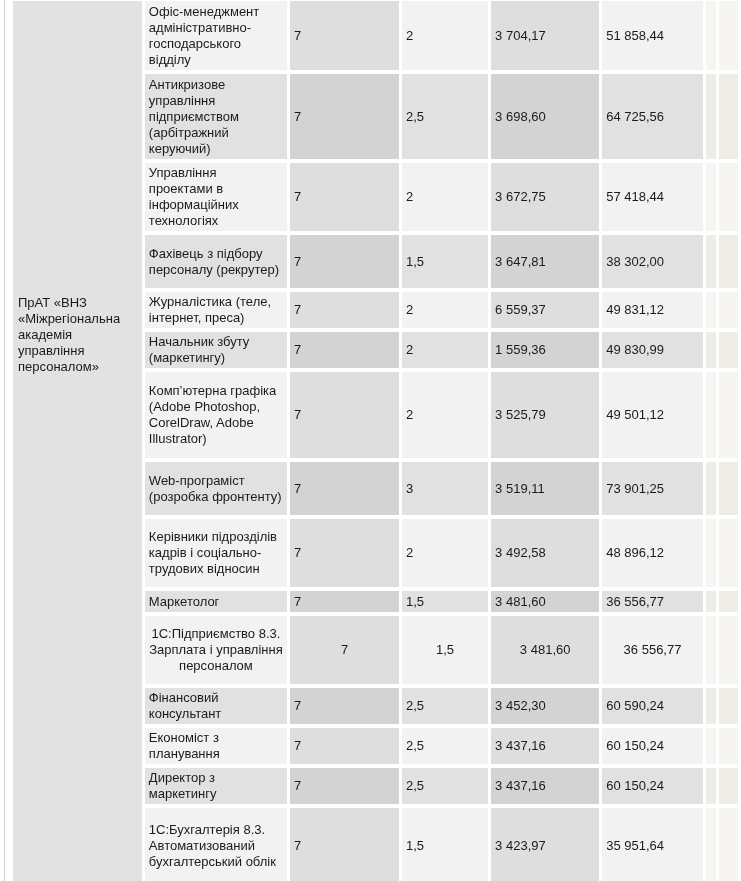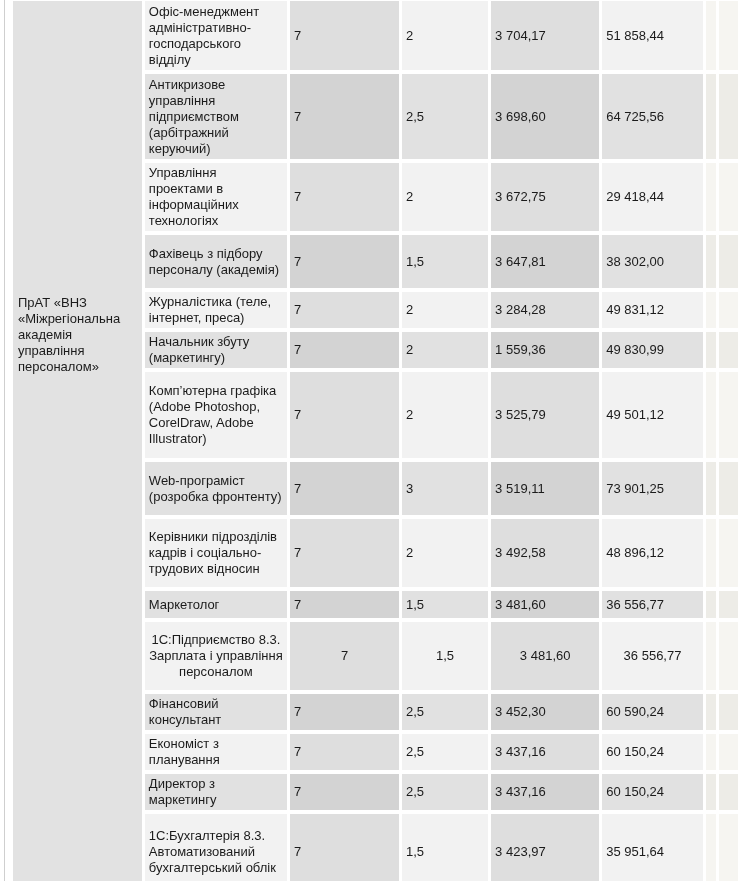--- a/index.html
+++ b/index.html
@@ -79,38 +79,38 @@
           <td class="dd">3 698,60</td>
           <td class="dl">64 725,56</td>
           <td class="xd"></td>
           <td class="xd"></td>
         </tr>
         <tr style="height: 68px;">
           <td class="ll">Управління проектами в інформаційних технологіях</td>
           <td class="ld">7</td>
           <td class="ll">2</td>
           <td class="ld">3 672,75</td>
-          <td class="ll">29 418,44</td>
+          <td class="ll">57 418,44</td>
           <td class="xl"></td>
           <td class="xl"></td>
         </tr>
         <tr style="height: 53px;">
-          <td class="dl">Фахівець з підбору персоналу (академія)</td>
+          <td class="dl">Фахівець з підбору персоналу (рекрутер)</td>
           <td class="dd">7</td>
           <td class="dl">1,5</td>
           <td class="dd">3 647,81</td>
           <td class="dl">38 302,00</td>
           <td class="xd"></td>
           <td class="xd"></td>
         </tr>
         <tr style="height: 36px;">
           <td class="ll">Журналістика (теле, інтернет, преса)</td>
           <td class="ld">7</td>
           <td class="ll">2</td>
-          <td class="ld">3 284,28</td>
+          <td class="ld">6 559,37</td>
           <td class="ll">49 831,12</td>
           <td class="xl"></td>
           <td class="xl"></td>
         </tr>
         <tr style="height: 36px;">
           <td class="dl">Начальник збуту (маркетингу)</td>
           <td class="dd">7</td>
           <td class="dl">2</td>
           <td class="dd">1 559,36</td>
           <td class="dl">49 830,99</td>
@@ -137,21 +137,21 @@
         </tr>
         <tr style="height: 68px; padding-left: 43px;">
           <td class="ll">Керівники підрозділів кадрів і соціально-трудових відносин</td>
           <td class="ld">7</td>
           <td class="ll">2</td>
           <td class="ld">3 492,58</td>
           <td class="ll">48 896,12</td>
           <td class="xl"></td>
           <td class="xl"></td>
         </tr>
-        <tr style="height: 27px;">
+        <tr style="height: 21px;">
           <td class="dl">Маркетолог</td>
           <td class="dd">7</td>
           <td class="dl">1,5</td>
           <td class="dd">3 481,60</td>
           <td class="dl">36 556,77</td>
           <td class="xd"></td>
           <td class="xd"></td>
         </tr>
         <tr style="height: 68px; text-align: center;">
           <td class="ll">1С:Підприємство 8.3. Зарплата і управління персоналом</td>

